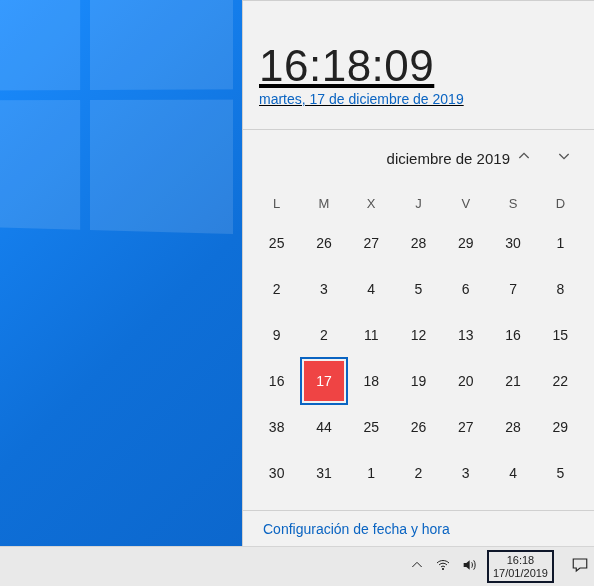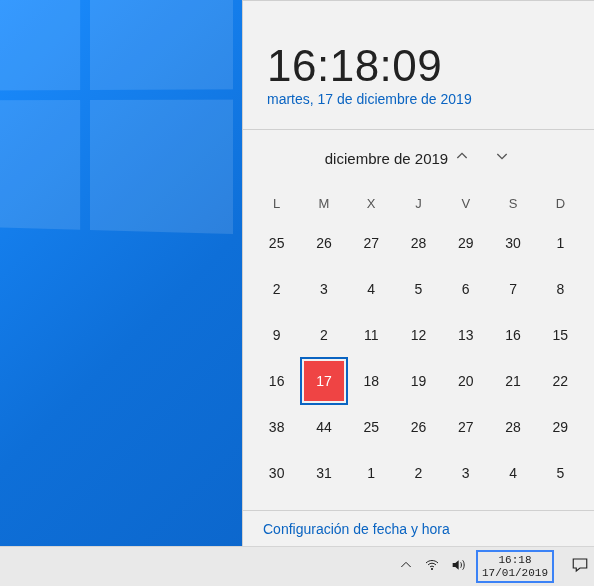--- a/index.html
+++ b/index.html
@@ -30,50 +30,49 @@
     height: 40px;
     background: #e9e9e9;
     border-top: 1px solid #d5d5d5;
     display: flex; align-items: center; justify-content: flex-end;
     padding: 0 4px;
   }
   .tray { display: flex; align-items: center; gap: 10px; color: #222; font-size: 12px; }
   .tray .ic { width: 16px; height: 16px; display:flex; align-items:center; justify-content:center; }
   .tray svg { width: 16px; height: 16px; stroke: #222; fill: none; stroke-width: 1.5; }
   .clockbox {
-    border: 2px solid #3b82f6;
+    border: 2px solid #0f172a;
     padding: 2px 4px;
     text-align: center;
     line-height: 1.1;
     font-size: 11px;
     color: #222;
     background: #e9e9e9;
-    font-family: Liberation Mono, monospace;
   }
   .action-center { width: 20px; height: 20px; margin-left: 6px; display:flex; align-items:center; justify-content:center; }
   .action-center svg { width: 18px; height: 18px; stroke:#222; fill:#222; }
 
   
   .flyout {
     position: absolute;
     right: 0; bottom: 40px;
     width: 352px;
     background: #f2f2f2;
     border-left: 1px solid #cfcfcf;
     border-top: 1px solid #cfcfcf;
     height: 546px;
     display: flex; flex-direction: column;
     padding-top: 40px;
   }
-  .time-block { padding: 0 20px 14px 24px; }
+  .time-block { padding: 0 20px 14px 16px; text-decoration: underline; }
   .big-time { font-size: 44px; font-weight: 300; color: #222; letter-spacing: 0.5px; }
   .date-line { color: #0a64c2; font-size: 14px; margin-top: 0; }
   .sep { height: 1px; background: #d0d0d0; margin: 8px 0 0 0; }
   .month-row {
-    display: flex; align-items: center; justify-content: center;
+    display: flex; align-items: center; justify-content: flex-end;
     padding: 14px 16px 14px 20px;
   }
   .month-label { font-size: 15px; color: #222; }
   .navbtns { display: flex; gap: 12px; }
   .navbtn { width: 28px; height: 28px; display:flex; align-items:center; justify-content:center; cursor:pointer; }
   .navbtn svg { width: 16px; height: 16px; stroke:#555; fill:none; stroke-width:2; }
 
   .grid { padding: 0 10px 6px 10px; }
   table.cal { width: 100%; border-collapse: collapse; }
   table.cal th { font-weight: 400; font-size: 13px; color: #555; width: 46px; height: 34px; text-align:center; }

